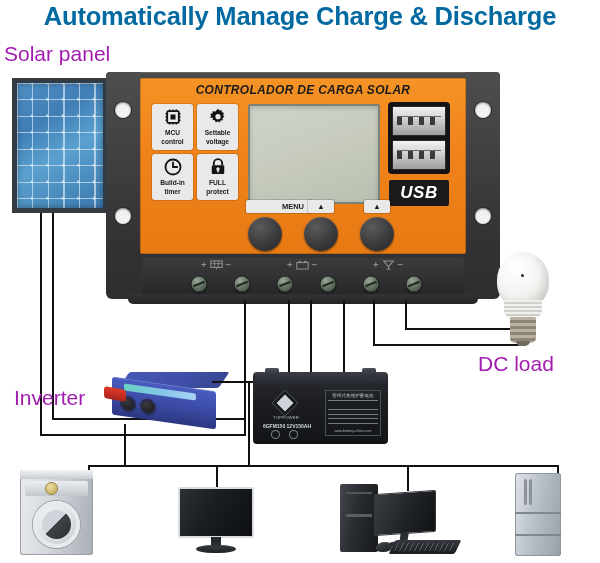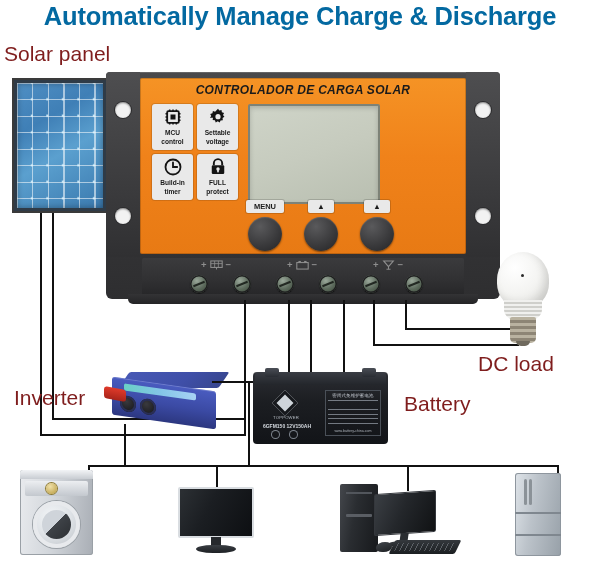--- a/index.html
+++ b/index.html
@@ -27,21 +27,21 @@
     font-size: 25.5px;
     font-weight: bold;
     color: #0369a1;
     letter-spacing: -0.2px;
     white-space: nowrap;
   }
 
   
   .lbl {
     position: absolute;
-    color: #7f1d1d;
+    color: #a21caf;
     font-size: 21px;
     white-space: nowrap;
   }
   .lbl-solar { left: 4px;  top: 42px; }
   .lbl-dc    { left: 478px; top: 352px; }
   .lbl-inv   { left: 14px;  top: 386px; }
   .lbl-bat   { left: 404px; top: 392px; }
 
   
   .wire { position: absolute; background: #111; }
@@ -251,21 +251,21 @@
     top: 0;
     height: 13px;
     background: #e9e9e9;
     border-radius: 2px;
     display: flex; align-items: center; justify-content: center;
     font-size: 7.5px;
     font-weight: bold;
     color: #1a1a1a;
     box-shadow: 0 0 0 1px rgba(0,0,0,.15);
   }
-  .btn-cap.c1 { left: 0;  width: 38px; }
+  .btn-cap.c1 { left: 0;  width: 38px; padding-left: 28px; }
   .btn-cap.c2 { left: 62px; width: 26px; }
   .btn-cap.c3 { left: 118px; width: 26px; }
 
   
   .term-strip {
     position: absolute;
     left: 36px; top: 186px;
     width: 322px; height: 38px;
     background: linear-gradient(180deg, #3b3b3d 0%, #303032 60%, #262628 100%);
     border-radius: 2px;
@@ -758,20 +758,27 @@
               <rect x="11" y="14.8" width="2" height="3.6" fill="#e9e9e9"></rect>
             </svg>
           </span>
           <span class="btxt">FULL</span>
           <span class="btxt">protect</span>
         </div>
       </div>
 
       <div class="lcd"></div>
 
+      <div class="usb-wrap">
+        <div class="usb-port">
+          <div class="usb-slot"></div>
+          <div class="usb-slot"></div>
+        </div>
+        <div class="usb-label">USB</div>
+      </div>
 
       <div class="btn-row">
         <div class="btn-cap c1">MENU</div>
         <div class="btn-cap c2">▲</div>
         <div class="btn-cap c3">▲</div>
         <div class="btn b1"></div>
         <div class="btn b2"></div>
         <div class="btn b3"></div>
       </div>
     </div>
@@ -875,21 +882,20 @@
     <div class="bat-plate">
       <div class="bat-plate-t">密闭式免维护蓄电池</div>
       <div class="bat-plate-lines"></div>
       <div class="bat-plate-b">www.battery-china.com</div>
     </div>
     <div class="bat-marks">
         <i></i>
         <i></i>
       </div>
   </div>
-  <div class="lbl lbl-bat">Battery</div>
 
   <div class="wire wh" style="left:88px; top:465px; width:470px;"></div>
   <div class="wire wv" style="left:88px; top:465px; height:14px;"></div>
   <div class="wire wv" style="left:216px; top:465px; height:30px;"></div>
   <div class="wire wv" style="left:407px; top:465px; height:26px;"></div>
   <div class="wire wv" style="left:557px; top:465px; height:18px;"></div>
 
   <div class="appl wash">
     <div class="wash-body"></div>
     <div class="wash-top"></div>

